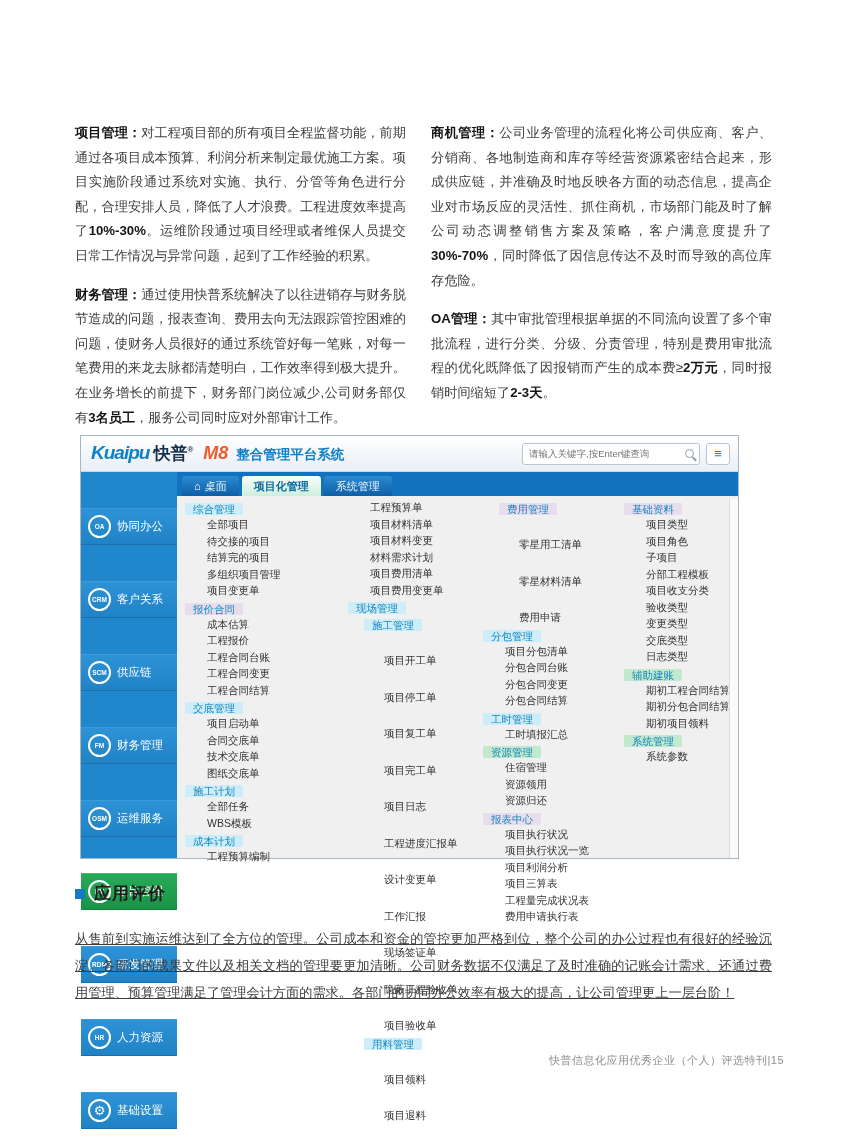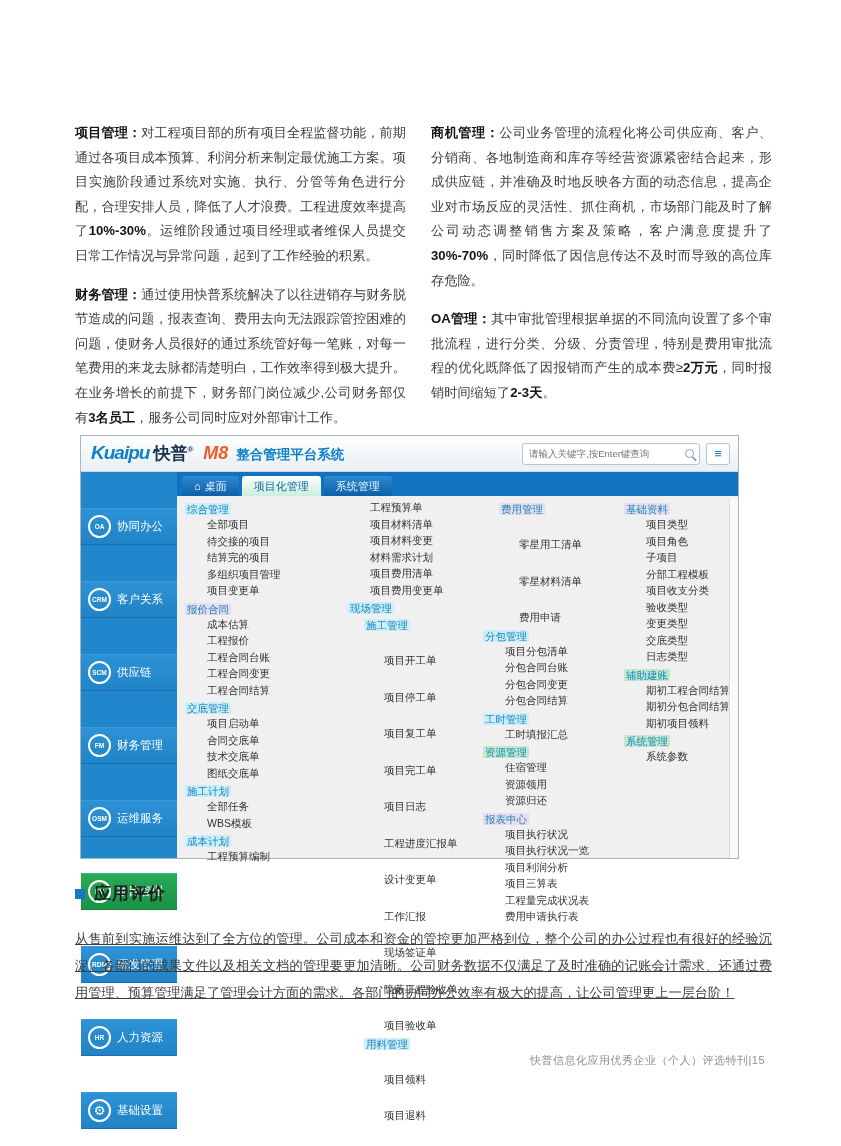--- a/index.html
+++ b/index.html
@@ -38,47 +38,47 @@
   .circle-icon{width:23px;height:23px;flex:0 0 23px;border:2px solid #fff;border-radius:50%;display:flex;align-items:center;justify-content:center;font-size:6.5px;font-weight:bold;color:#fff;box-sizing:border-box;letter-spacing:0;}
   .circle-icon.gear{font-size:13px;font-weight:normal;}
   .side-label{font-size:11.5px;white-space:nowrap;}
   .side-fill{flex:1;background:#2187cc;}
 
   
   .main{flex:1;display:flex;flex-direction:column;min-width:0;}
   .tabbar{height:24px;flex:0 0 24px;background:#1173bf;display:flex;align-items:flex-end;padding-left:5px;gap:3px;box-sizing:border-box;}
   .tab{height:20px;display:flex;align-items:center;gap:4px;padding:0 12px;font-size:11px;color:#eaf4fb;background:linear-gradient(#2b8ad0,#0d5fa6);border-radius:3px 3px 0 0;cursor:pointer;white-space:nowrap;}
   .tab .t-icon{font-size:11px;color:#fff;}
-  .tab.active{background:linear-gradient(#fbfefb,#cdeedd);color:#0c6c9e;font-weight:normal;justify-content:flex-end;}
+  .tab.active{background:linear-gradient(#fbfefb,#cdeedd);color:#0c6c9e;font-weight:bold;justify-content:flex-end;}
 
   .menu{flex:1;display:flex;background:#f0f0f0;padding:3px 0 0 2px;min-height:0;}
   .menu-col{box-sizing:border-box;}
   .menu-col.c1{width:164px;}
   .menu-col.c2{width:136px;}
   .menu-col.c3{width:142px;}
   .menu-col.c4{width:111px;}
   .scrollstrip{width:8px;background:#fafafa;border-left:1px solid #dcdcdc;}
   .m-head{padding:2px 0 2px 6px;height:13px;line-height:13px;white-space:nowrap;}
   .m-head.indent{padding-left:22px;}
-  .chip{font-size:10.5px;color:#1787c0;padding:0 2px;border-radius:1px;cursor:pointer;}
+  .chip{font-size:10.5px;color:#1787c0;padding:0 8px;border-radius:1px;cursor:pointer;}
   .chip-cyan{background:#cdeef8;}
   .chip-green{background:#c2e9cd;}
   .chip-pink{background:#e9dcec;}
   .m-item{font-size:10.5px;color:#333;padding:2px 0 2px 28px;height:12.5px;line-height:12.5px;white-space:nowrap;cursor:pointer;}
   .m-item.indent{padding-left:42px;margin-top:20px;}
 
   
   .review{position:absolute;left:75px;top:882px;width:697px;}
   .review-title{display:flex;align-items:center;gap:9px;margin:0 0 20px 0;}
   .review-title .sq{width:10px;height:10px;background:#1779c4;flex:0 0 10px;}
   .review-title .tt{font-size:17px;font-weight:bold;color:#1d1d1d;letter-spacing:1px;}
   .review p{margin:0;font-size:13.2px;line-height:27px;color:#3e3e3e;text-align:justify;text-decoration:underline;}
 
   
-  .footer{position:absolute;right:76px;top:1053px;font-size:11px;color:#8e8e8e;letter-spacing:0.5px;}
+  .footer{position:absolute;right:57px;top:1053px;font-size:11px;color:#8e8e8e;letter-spacing:0.5px;}
 </style>
 </head>
 <body>
 
 <div class="page">
 
   <div class="intro">
     <div class="icol left">
         <p class="para"><span class="lead">项目管理：</span><span>对工程项目部的所有项目全程监督功能，前期通过各项目成本预算、利润分析来制定最优施工方案。项目实施阶段通过系统对实施、执行、分管等角色进行分配，合理安排人员，降低了人才浪费。工程进度效率提高了</span><b>10%-30%</b><span>。运维阶段通过项目经理或者维保人员提交日常工作情况与异常问题，起到了工作经验的积累。</span></p>
         <p class="para"><span class="lead">财务管理：</span><span>通过使用快普系统解决了以往进销存与财务脱节造成的问题，报表查询、费用去向无法跟踪管控困难的问题，使财务人员很好的通过系统管好每一笔账，对每一笔费用的来龙去脉都清楚明白，工作效率得到极大提升。在业务增长的前提下，财务部门岗位减少,公司财务部仅有</span><b>3名员工</b><span>，服务公司同时应对外部审计工作。</span></p>

